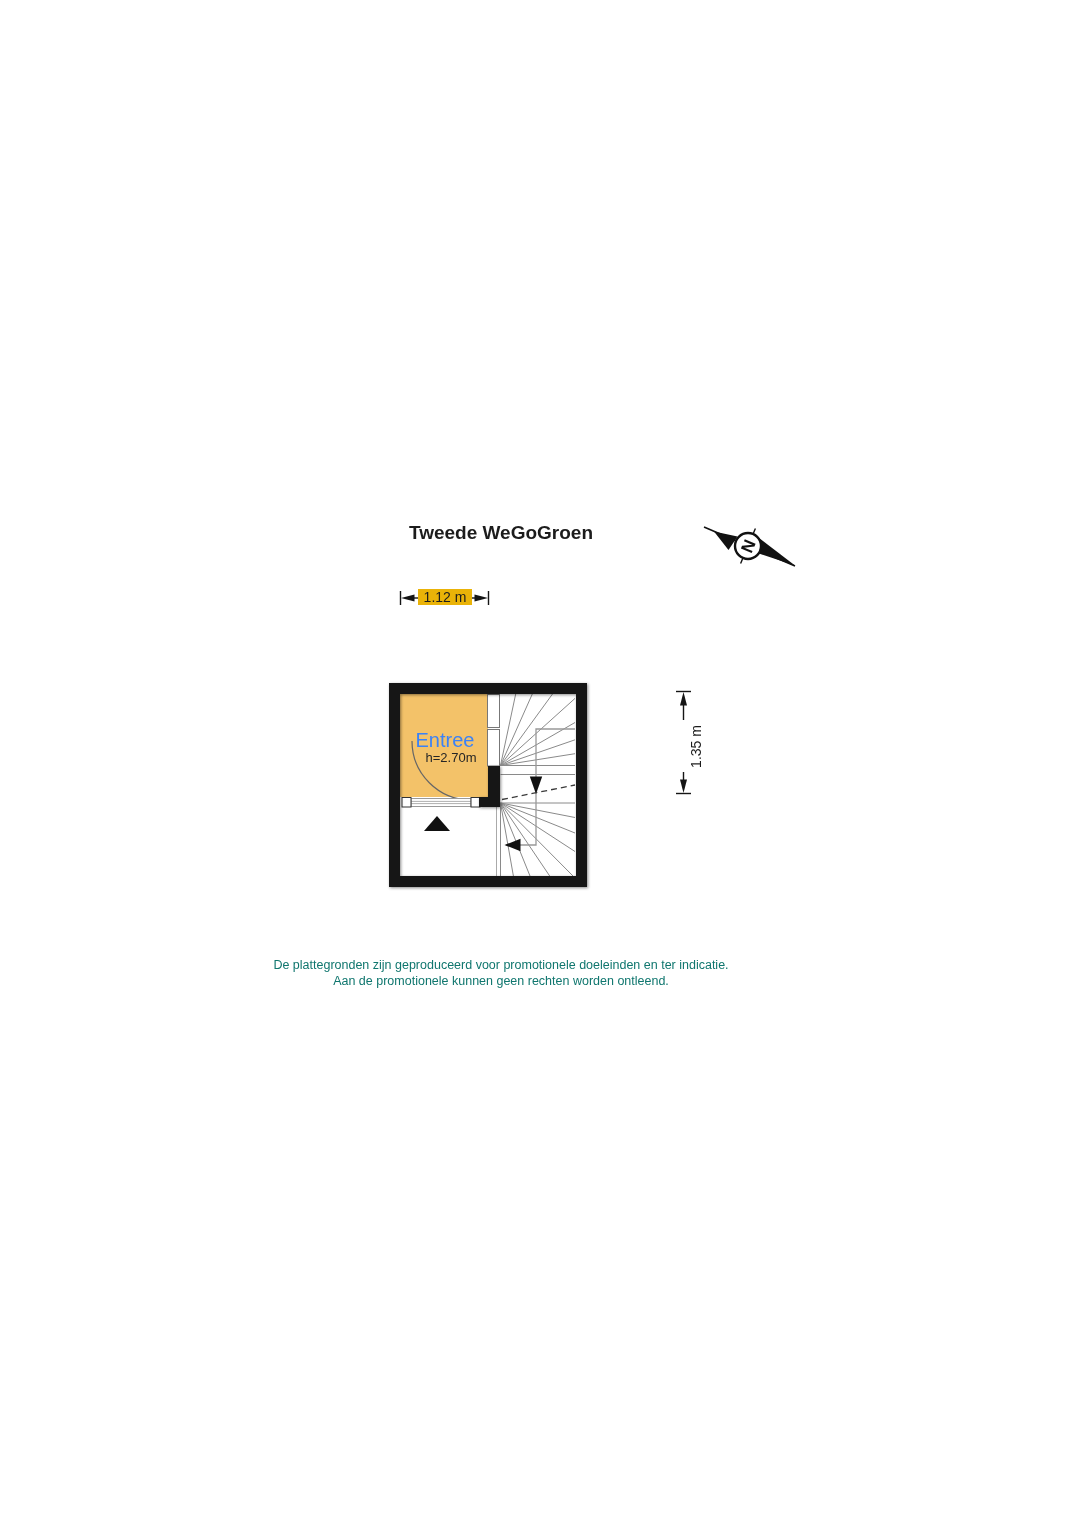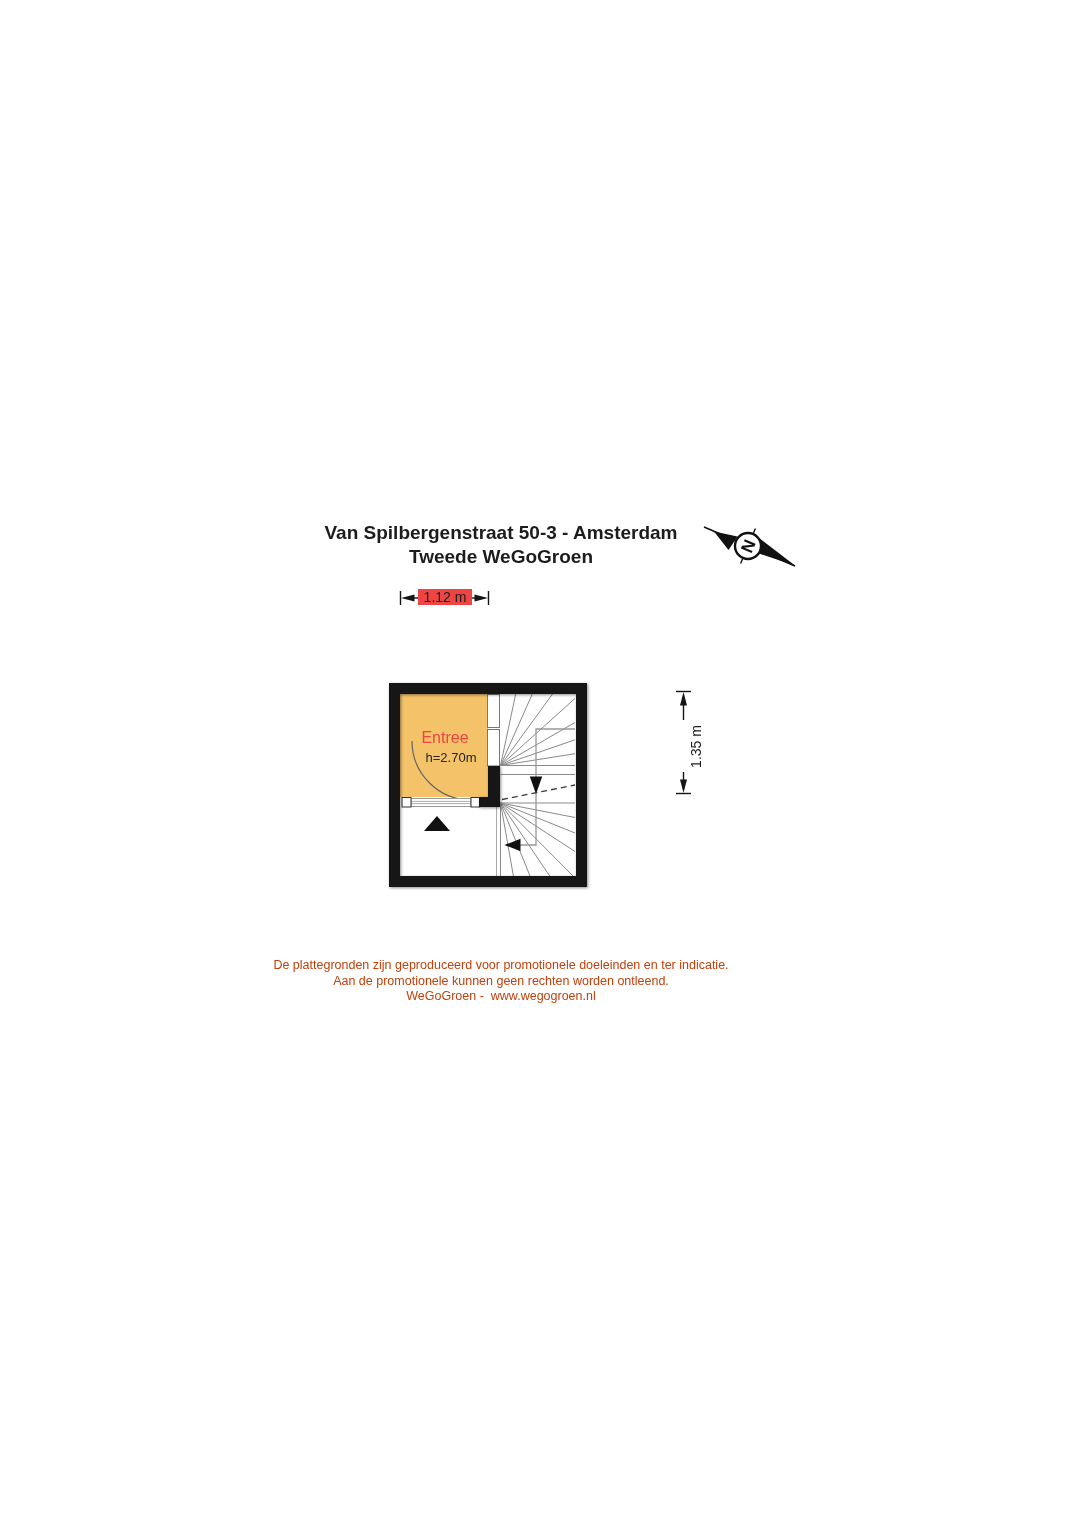--- a/index.html
+++ b/index.html
@@ -26,73 +26,72 @@
     font-size: 19px;
     line-height: 24px;
   }
   .dim-label-h {
     left: 418px;
     top: 589px;
     width: 54px;
     text-align: center;
     font-size: 14px;
     color: #1c1c1c;
-    background: #ef4444;
+    background: #eab308;
   }
   .dim-label-v {
     left: 667px;
     top: 738px;
     width: 58px;
     height: 17px;
     text-align: center;
     font-size: 14px;
     color: #1c1c1c;
     transform: rotate(-90deg);
     background: #ffffff;
   }
   .room-label {
     left: 403px;
     top: 729px;
     width: 84px;
     text-align: center;
-    font-size: 16px;
-    color: #ef4444;
+    font-size: 20px;
+    color: #3b82f6;
   }
   .room-height-label {
     left: 403px;
     top: 750px;
     width: 96px;
     text-align: center;
     font-size: 13px;
     color: #252525;
   }
   .footer-block {
     left: 201px;
     top: 958px;
     width: 600px;
     text-align: center;
     font-size: 12.5px;
     line-height: 15.5px;
-    color: #c2410c;
+    color: #0f766e;
   }
   .footer-block div { white-space: pre; }
   svg text.compass-n {
     font-family: "Liberation Sans", sans-serif;
     font-size: 17px;
     font-weight: bold;
     fill: #111111;
   }
 </style>
 </head>
 <body>
 
 <div class="page">
 
   <div class="abs title-block">
-    <div>Van Spilbergenstraat 50-3 - Amsterdam</div>
     <div>Tweede WeGoGroen</div>
   </div>
 
   <svg class="abs" style="left:0; top:0;" width="1080" height="1527" viewBox="0 0 1080 1527">
     <defs>
       <filter id="wallshadow" x="-20%" y="-20%" width="140%" height="140%">
         <feDropShadow dx="1" dy="1" stdDeviation="1.4" flood-color="#000000" flood-opacity="0.45"></feDropShadow>
       </filter>
     </defs>
 
@@ -193,16 +192,15 @@
 
   <div class="abs dim-label-h">1.12 m</div>
   <div class="abs dim-label-v">1.35 m</div>
 
   <div class="abs room-label">Entree</div>
   <div class="abs room-height-label">h=2.70m</div>
 
   <div class="abs footer-block">
     <div>De plattegronden zijn geproduceerd voor promotionele doeleinden en ter indicatie.</div>
     <div>Aan de promotionele kunnen geen rechten worden ontleend.</div>
-    <div>WeGoGroen -  www.wegogroen.nl</div>
   </div>
 
 </div>
 
 </body></html>

